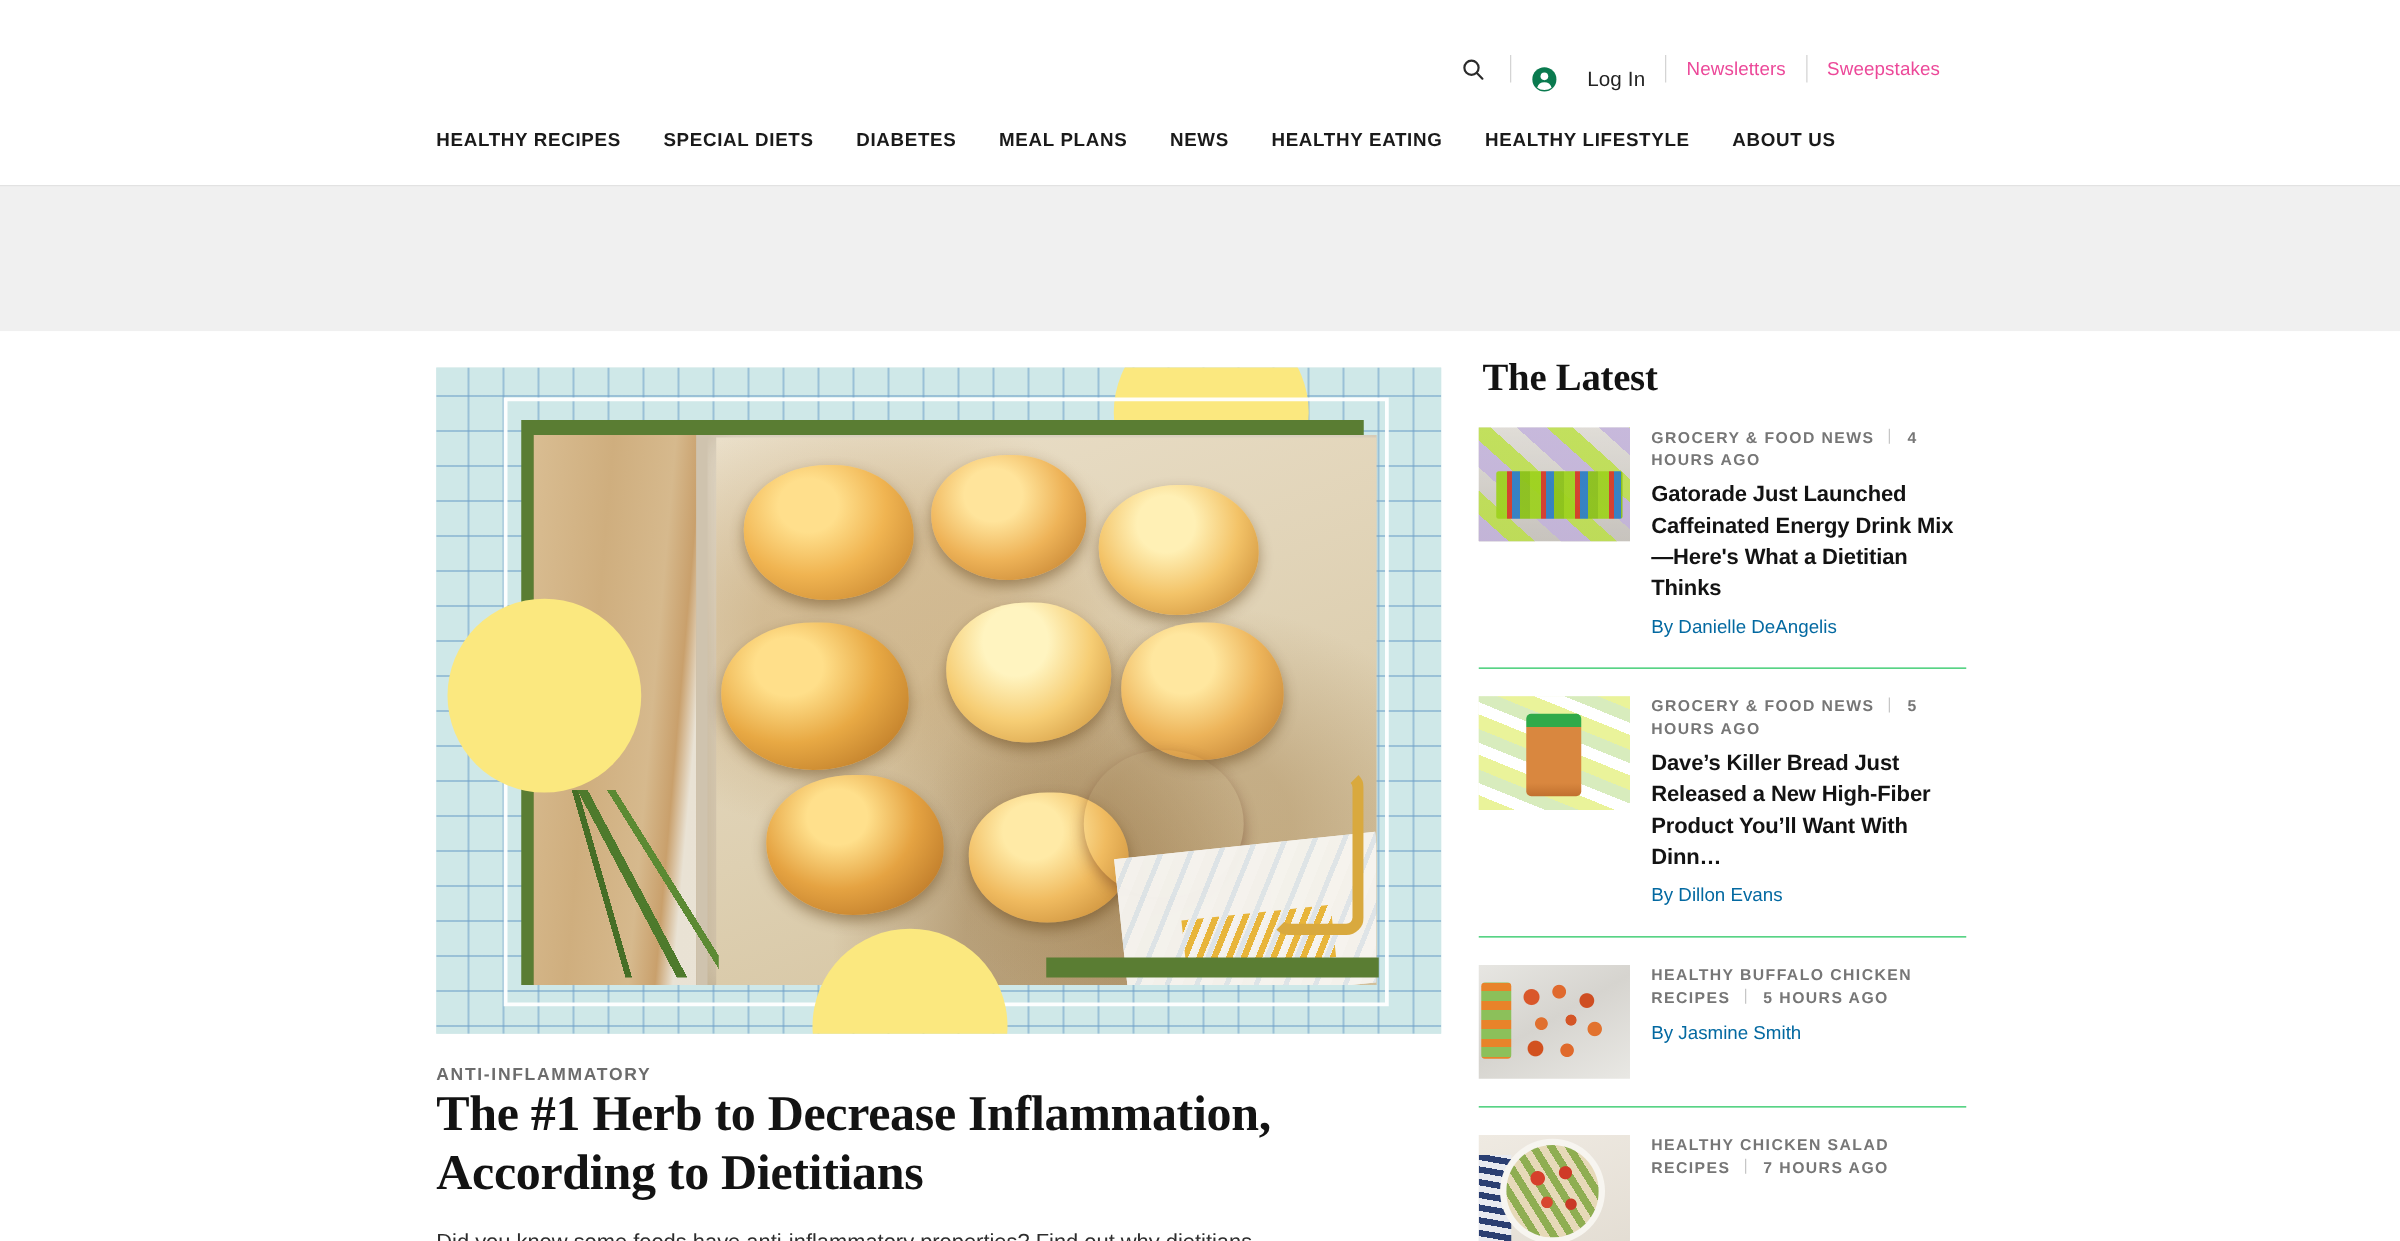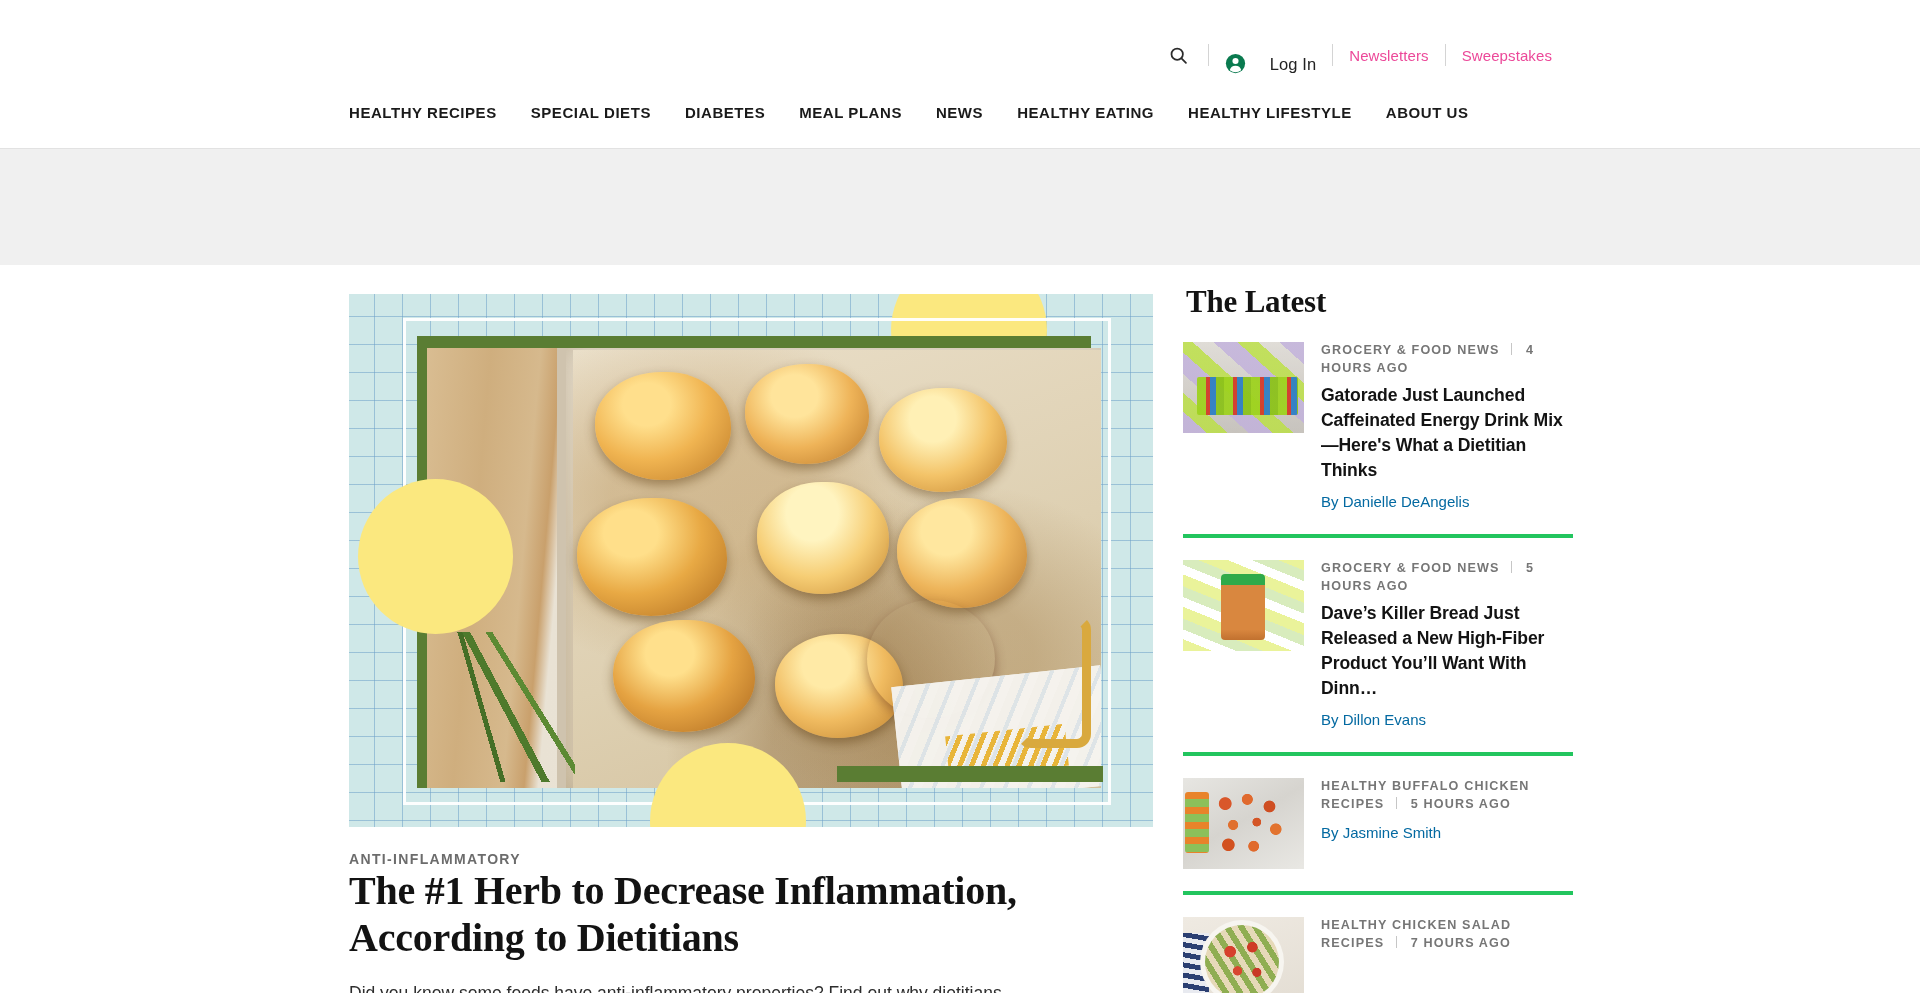--- a/index.html
+++ b/index.html
@@ -362,21 +362,21 @@
     background: linear-gradient(90deg, #f7dc5c 0%, #fbe98f 45%, rgba(251,233,143,0) 100%);
     z-index: -1;
   }
 
   .latest-list { margin-top: 21px; }
 
   .latest-item {
     display: flex;
     gap: 17px;
     padding-bottom: 22px;
-    border-bottom: 4px solid #22c55e;
+    border-bottom: 1px solid #22c55e;
     margin-bottom: 22px;
     cursor: pointer;
   }
   .latest-item:last-child { border-bottom: none; }
 
   .thumb {
     flex: 0 0 121px;
     width: 121px;
     height: 91px;
     overflow: hidden;

